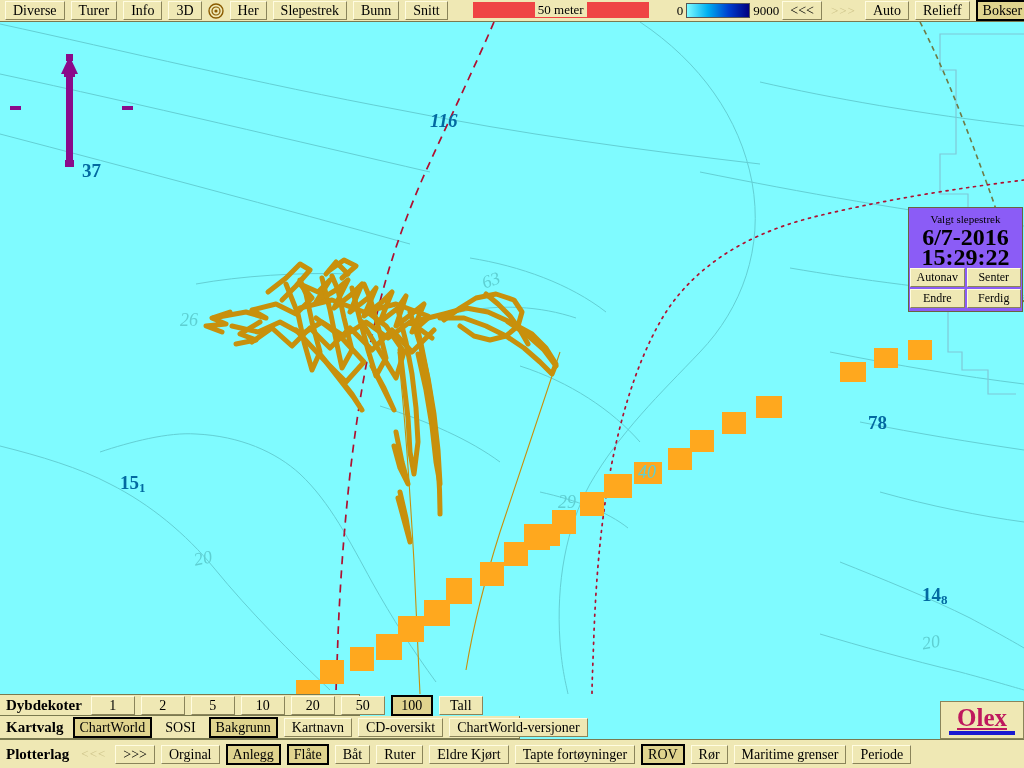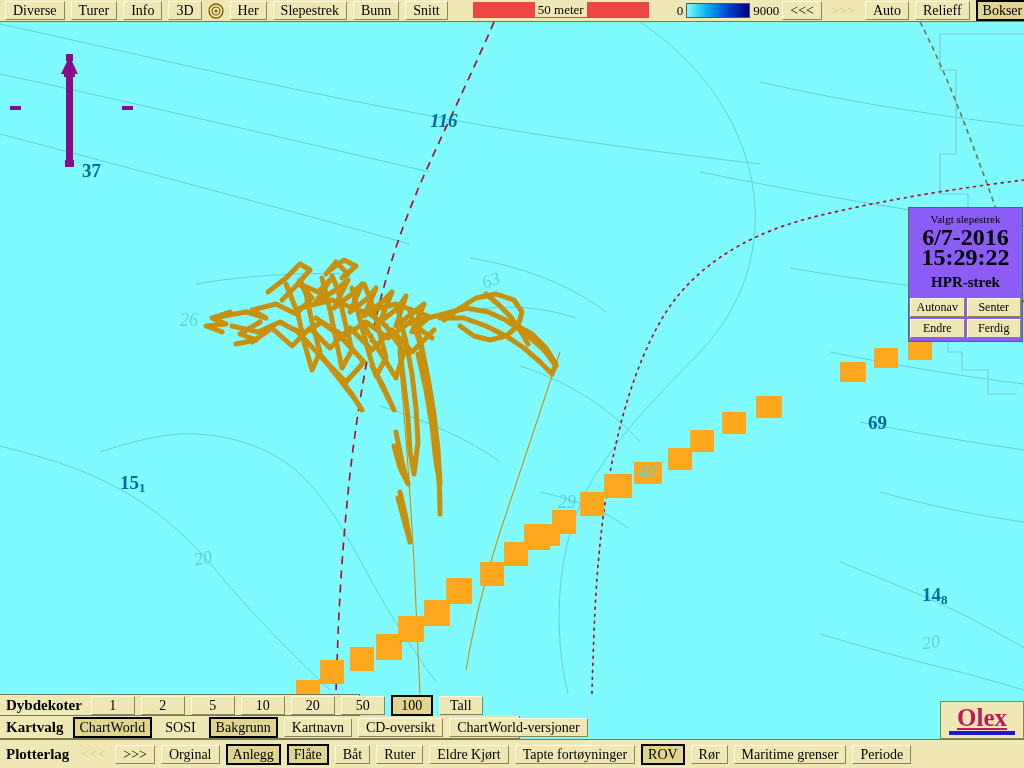--- a/index.html
+++ b/index.html
@@ -204,21 +204,21 @@
     </g>
   </svg>
 
   <div class="maplabel lab-depth" style="left:82px;top:138px;">
     <span>37</span><span class="sub"></span>
   </div>
   <div class="maplabel lab-depth" style="left:430px;top:88px;font-style:italic;">
     <span>116</span><span class="sub"></span>
   </div>
   <div class="maplabel lab-depth" style="left:868px;top:390px;">
-    <span>69</span><span class="sub"></span>
+    <span>78</span><span class="sub"></span>
   </div>
   <div class="maplabel lab-depth" style="left:120px;top:450px;text-align:center;">
     <span>15</span><span class="sub">1</span>
   </div>
   <div class="maplabel lab-depth" style="left:922px;top:562px;">
     <span>14</span><span class="sub">8</span>
   </div>
 
   <div class="maplabel lab-cont" style="left:180px;top:288px;">26</div>
   <div class="maplabel lab-cont" style="left:482px;top:248px;transform:rotate(-20deg);">63</div>
@@ -266,21 +266,20 @@
   <div class="btn">Auto</div>
   <div class="btn">Relieff</div>
   <div class="btn sel">Bokser</div>
 
 </div>
 
 <div id="infopanel">
   <div class="cap">Valgt slepestrek</div>
   <div class="big">6/7-2016</div>
   <div class="big">15:29:22</div>
-  <div class="mid">HPR-strek</div>
   <div class="row">
     <div class="btn">Autonav</div>
     <div class="btn">Senter</div>
   </div>
   <div class="row" style="margin-bottom:2px;">
     <div class="btn">Endre</div>
     <div class="btn">Ferdig</div>
   </div>
 </div>
 

